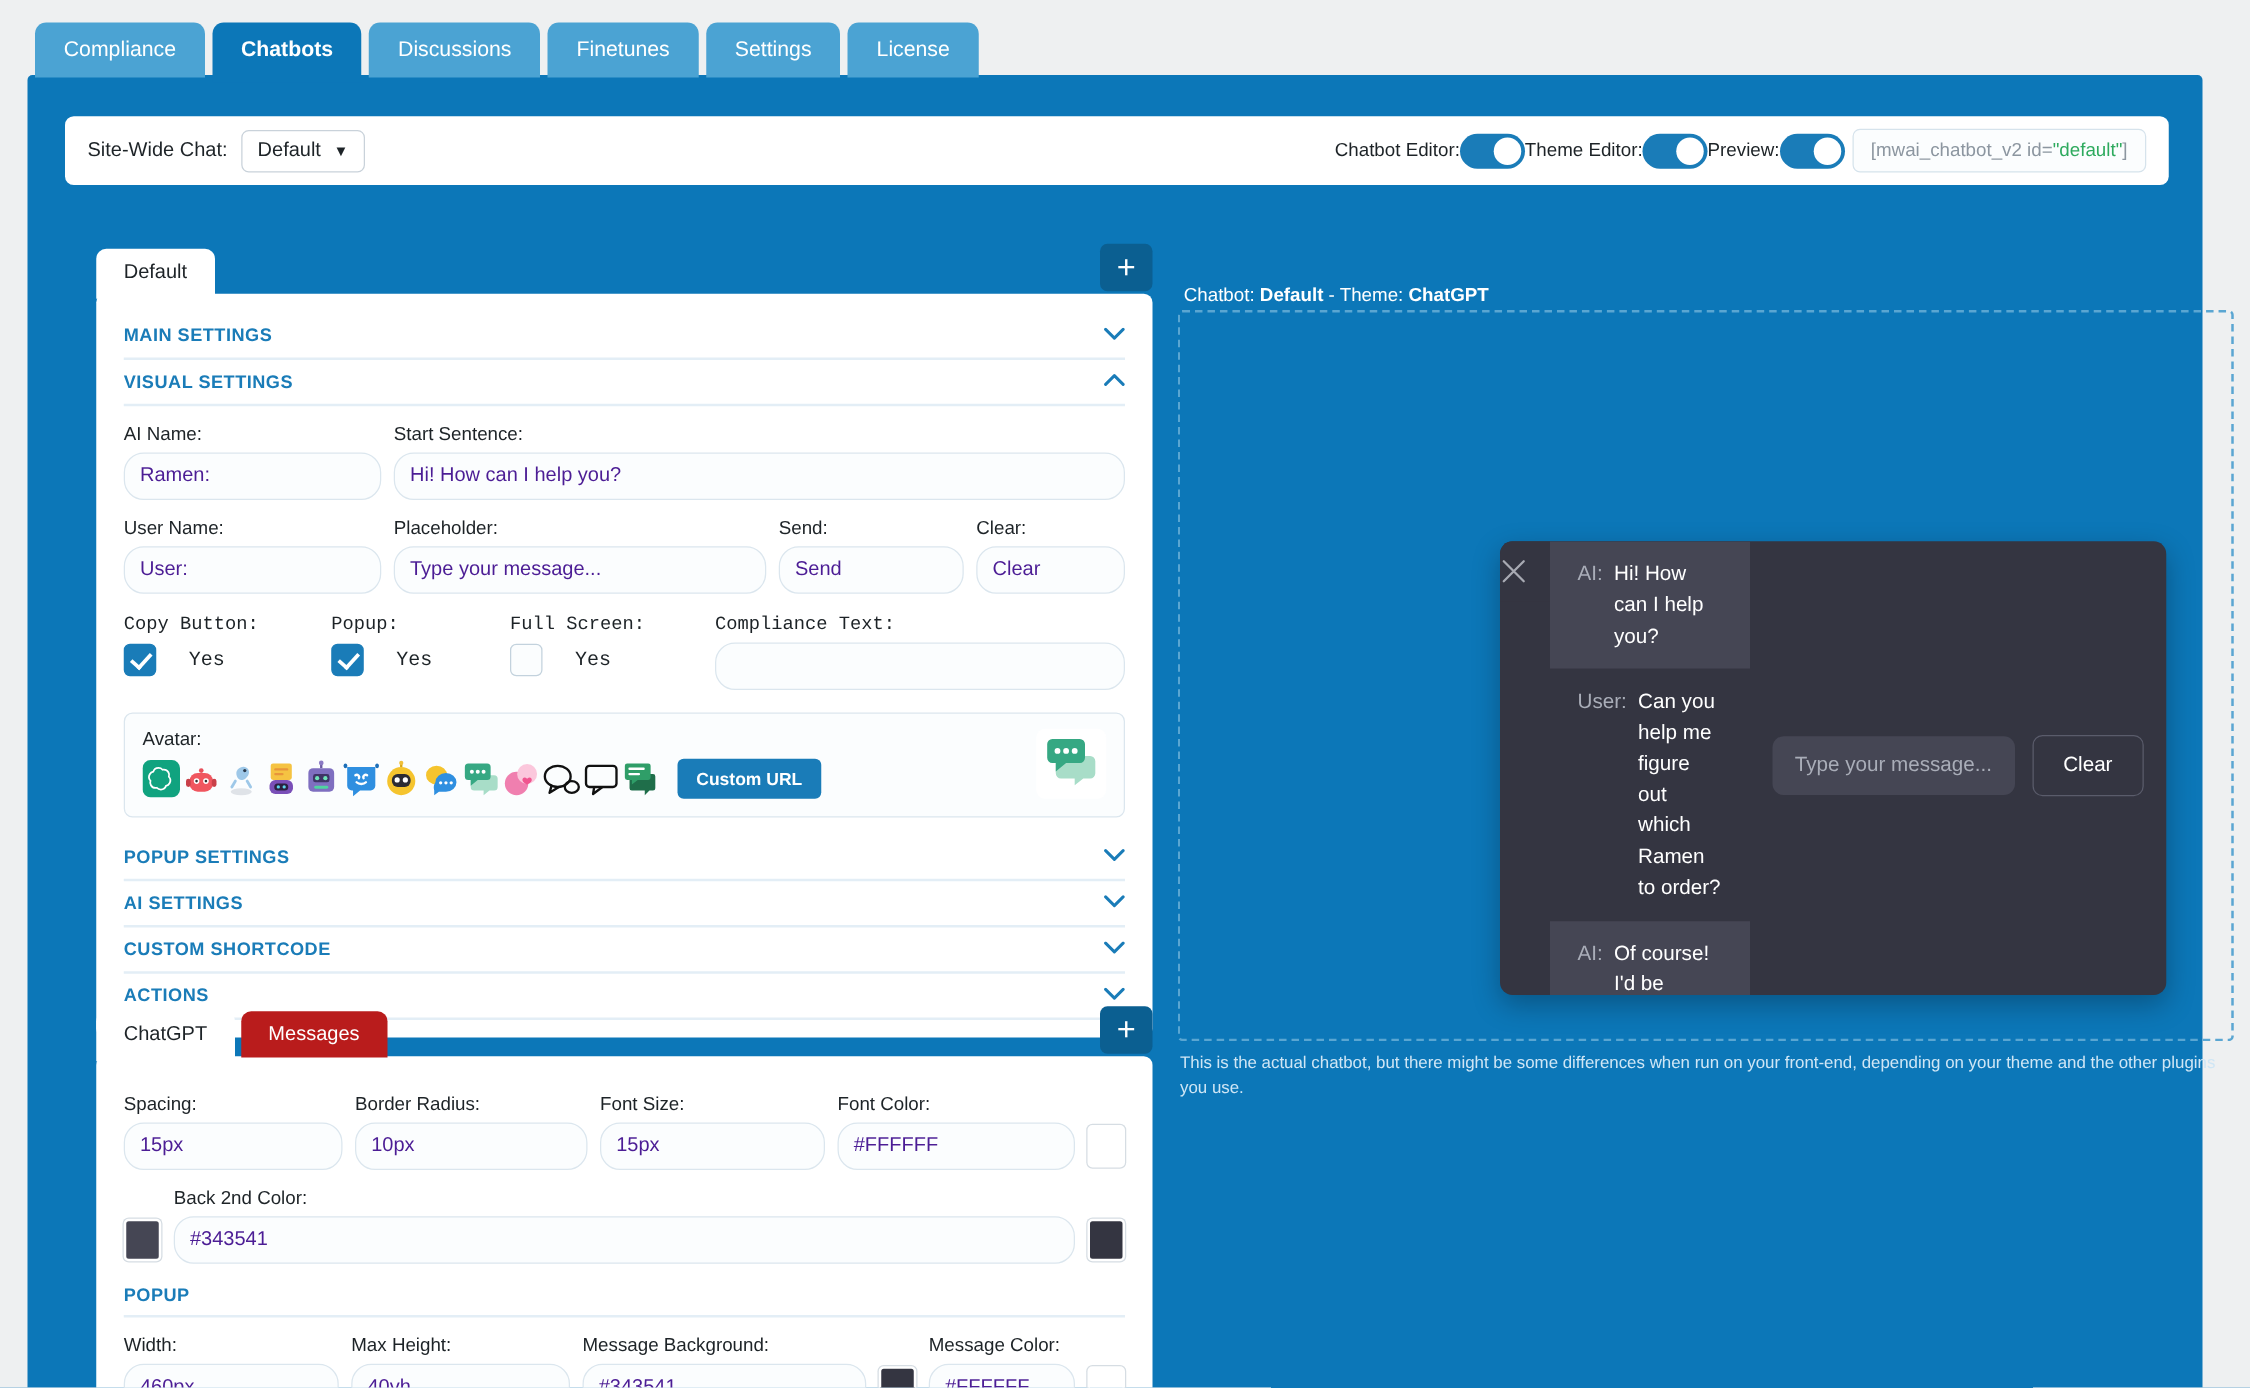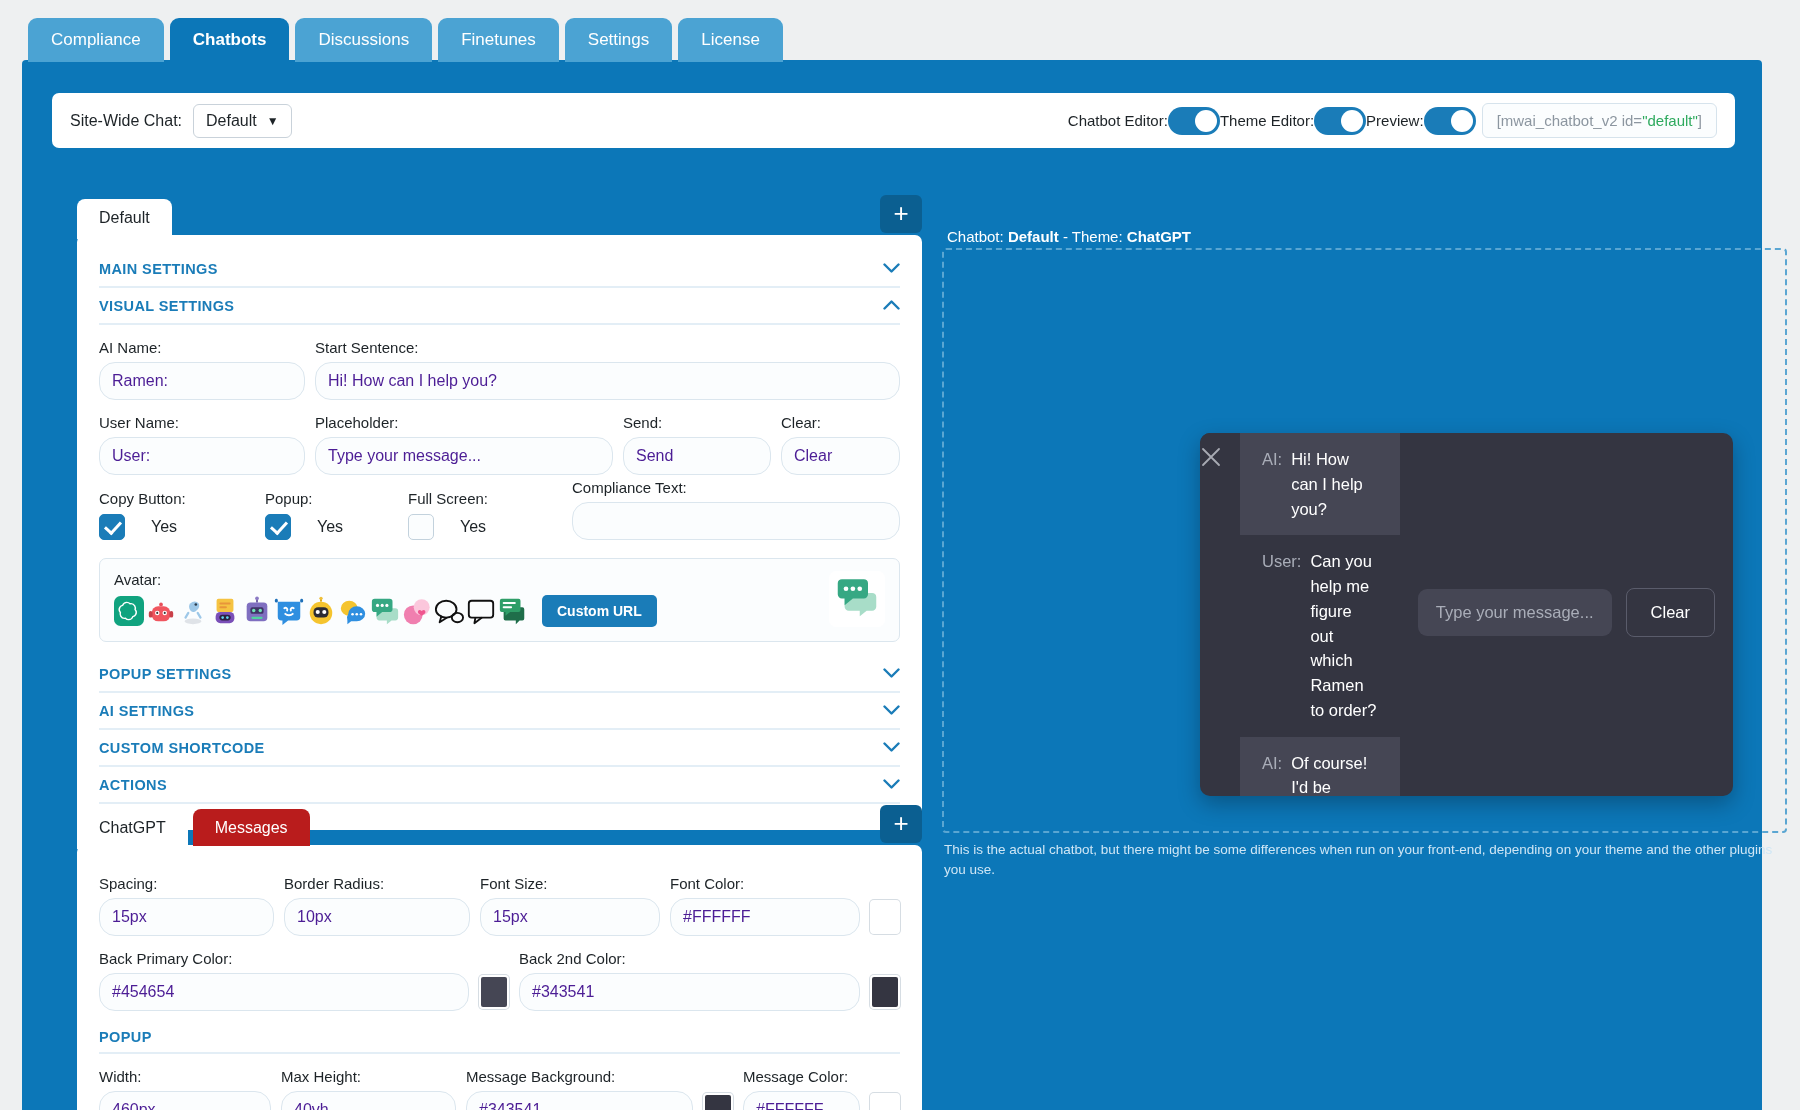--- a/index.html
+++ b/index.html
@@ -132,21 +132,21 @@
   .fieldrow { display: flex; gap: 10px; margin-top: 14px; }
   .field { display: flex; flex-direction: column; }
   .field .lab { font-size: 15px; color: #1d2327; margin-bottom: 6px; }
   .field .inp {
     border: 1px solid #dbe6ee; border-radius: 16px;
     background: #fbfdfe; padding: 9px 12px;
     font-size: 16px; color: #4c1d95;
     min-height: 38px; display: flex; align-items: center;
   }
 
-  .checkrow { display: flex; margin-top: 4px; align-items: flex-end; }
+  .checkrow { display: flex; margin-top: 16px; align-items: flex-start; font-family: Liberation Mono, monospace; }
   .checkcell { display: flex; flex-direction: column; }
   .checkcell .lab { font-size: 15px; color: #1d2327; margin-bottom: 7px; }
   .cbwrap { display: flex; align-items: center; gap: 26px; }
   .cbox {
     width: 26px; height: 26px; border-radius: 5px;
     border: 1px solid #c3d2dd; background: #fbfdfe;
     cursor: pointer; position: relative;
   }
   .cbox.on { background: #1a7cb8; border-color: #1a7cb8; }
   .cbox.on::after {
@@ -571,24 +571,20 @@
             <div class="inp">15px</div>
           </div>
           <div class="field" style="flex:1">
             <span class="lab">Font Color:</span>
             <div class="inp">#FFFFFF</div>
           </div>
           <div class="colorswatch" style="background:#FFFFFF"></div>
         </div>
 
         <div class="fieldrow">
-          <div class="field" style="width:370px">
-            <span class="lab">Back Primary Color:</span>
-            <div class="inp">#454654</div>
-          </div>
           <div class="colorswatch" style="background:#454654"></div>
           <div class="field" style="flex:1">
             <span class="lab">Back 2nd Color:</span>
             <div class="inp">#343541</div>
           </div>
           <div class="colorswatch" style="background:#343541"></div>
         </div>
 
         <div class="subhead">POPUP</div>
 

